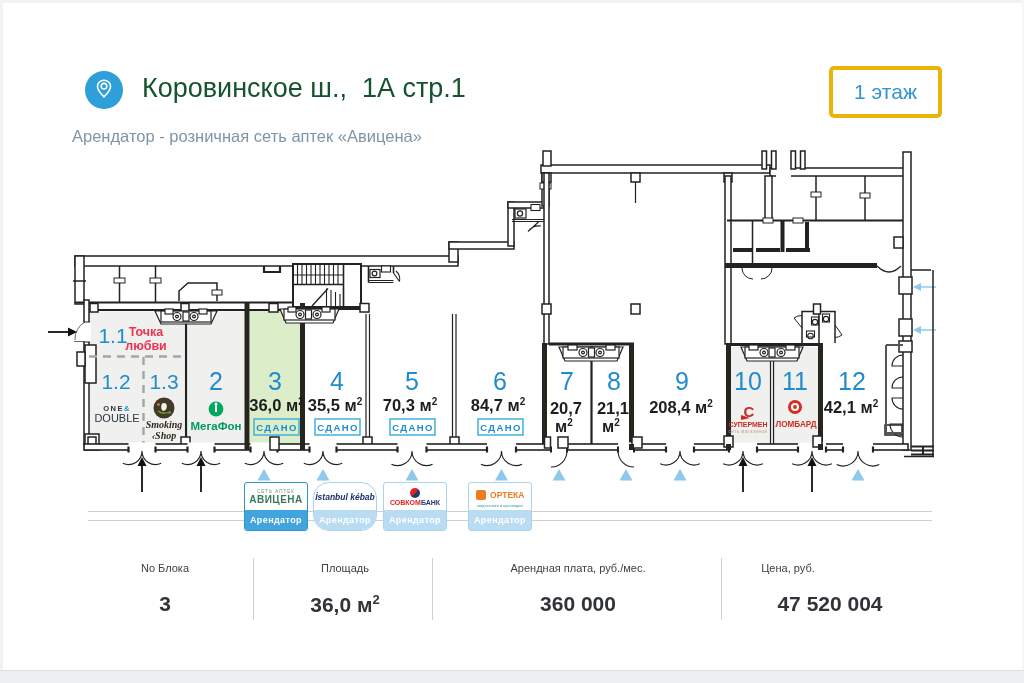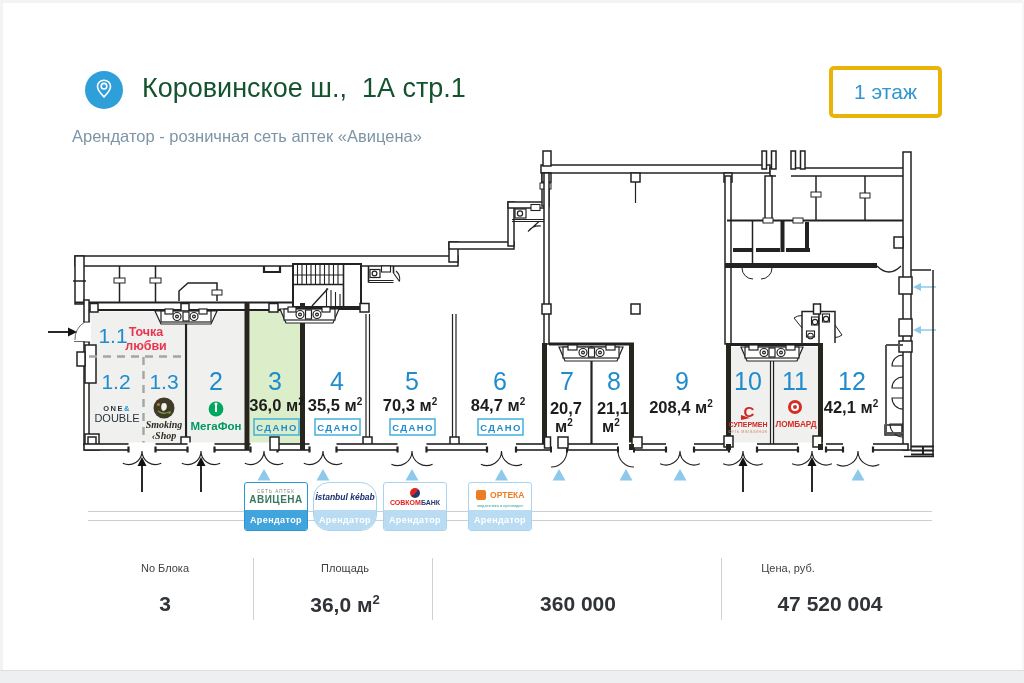--- a/index.html
+++ b/index.html
@@ -676,20 +676,21 @@
   <div class="abs statsep" style="left:721px;"></div>
 
   <div class="abs statlbl" style="left:95px;top:562px;width:140px;">No Блока</div>
 
   <div class="abs statval" style="left:95px;top:592px;width:140px;">3</div>
 
   <div class="abs statlbl" style="left:275px;top:562px;width:140px;">Площадь</div>
 
   <div class="abs statval" style="left:275px;top:592px;width:140px;">36,0 м<sup>2</sup></div>
 
+  <div class="abs statlbl" style="left:458px;top:562px;width:240px;">Арендная плата, руб./мес.</div>
 
   <div class="abs statval" style="left:458px;top:592px;width:240px;">360 000</div>
 
   <div class="abs statlbl" style="left:688px;top:562px;width:200px;">Цена, руб.</div>
 
   <div class="abs statval" style="left:730px;top:592px;width:200px;">47 520 004</div>
 
   <div class="abs footer-strip"></div>
 </div>
 

